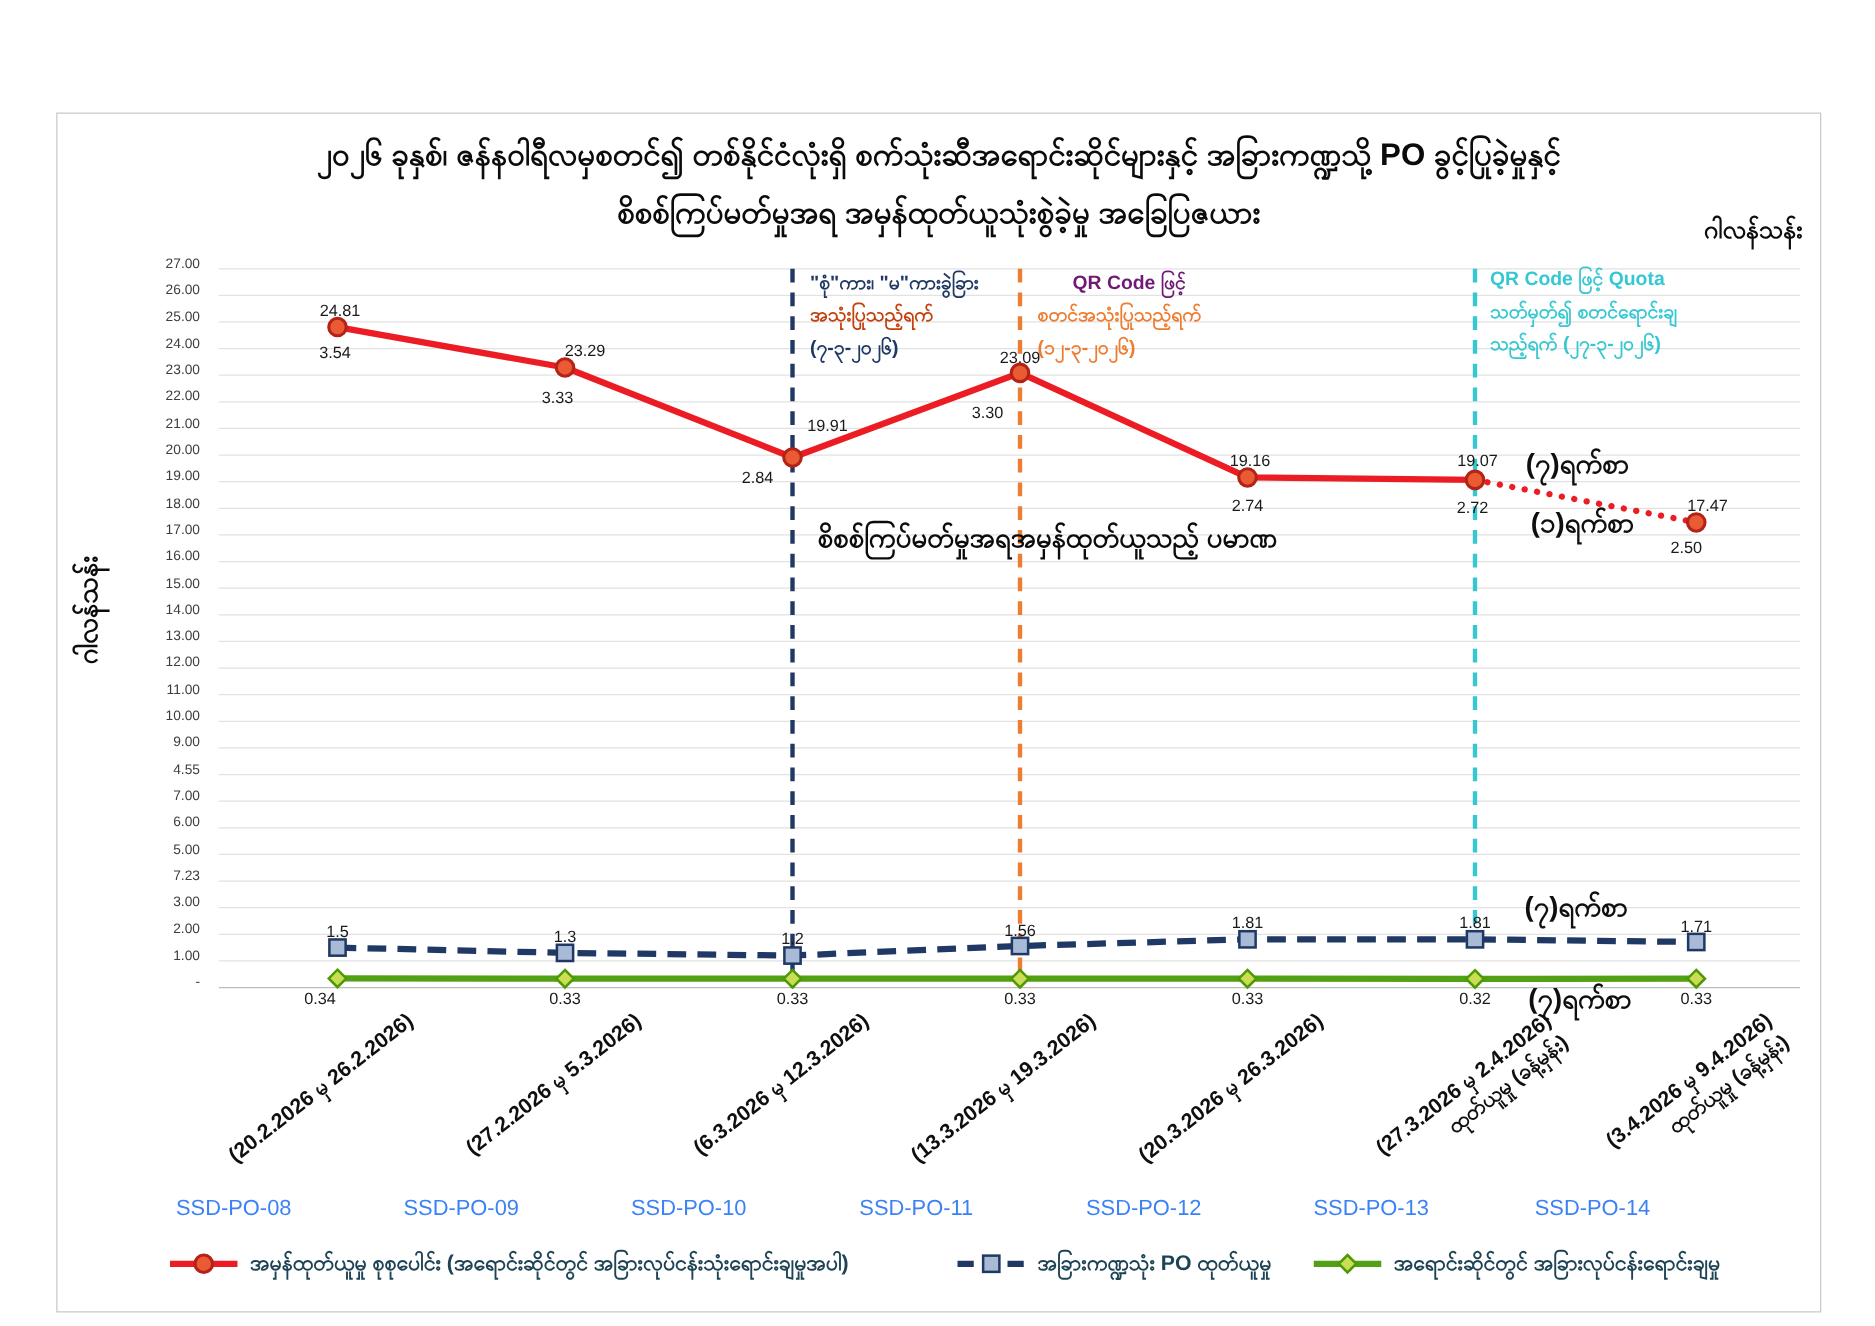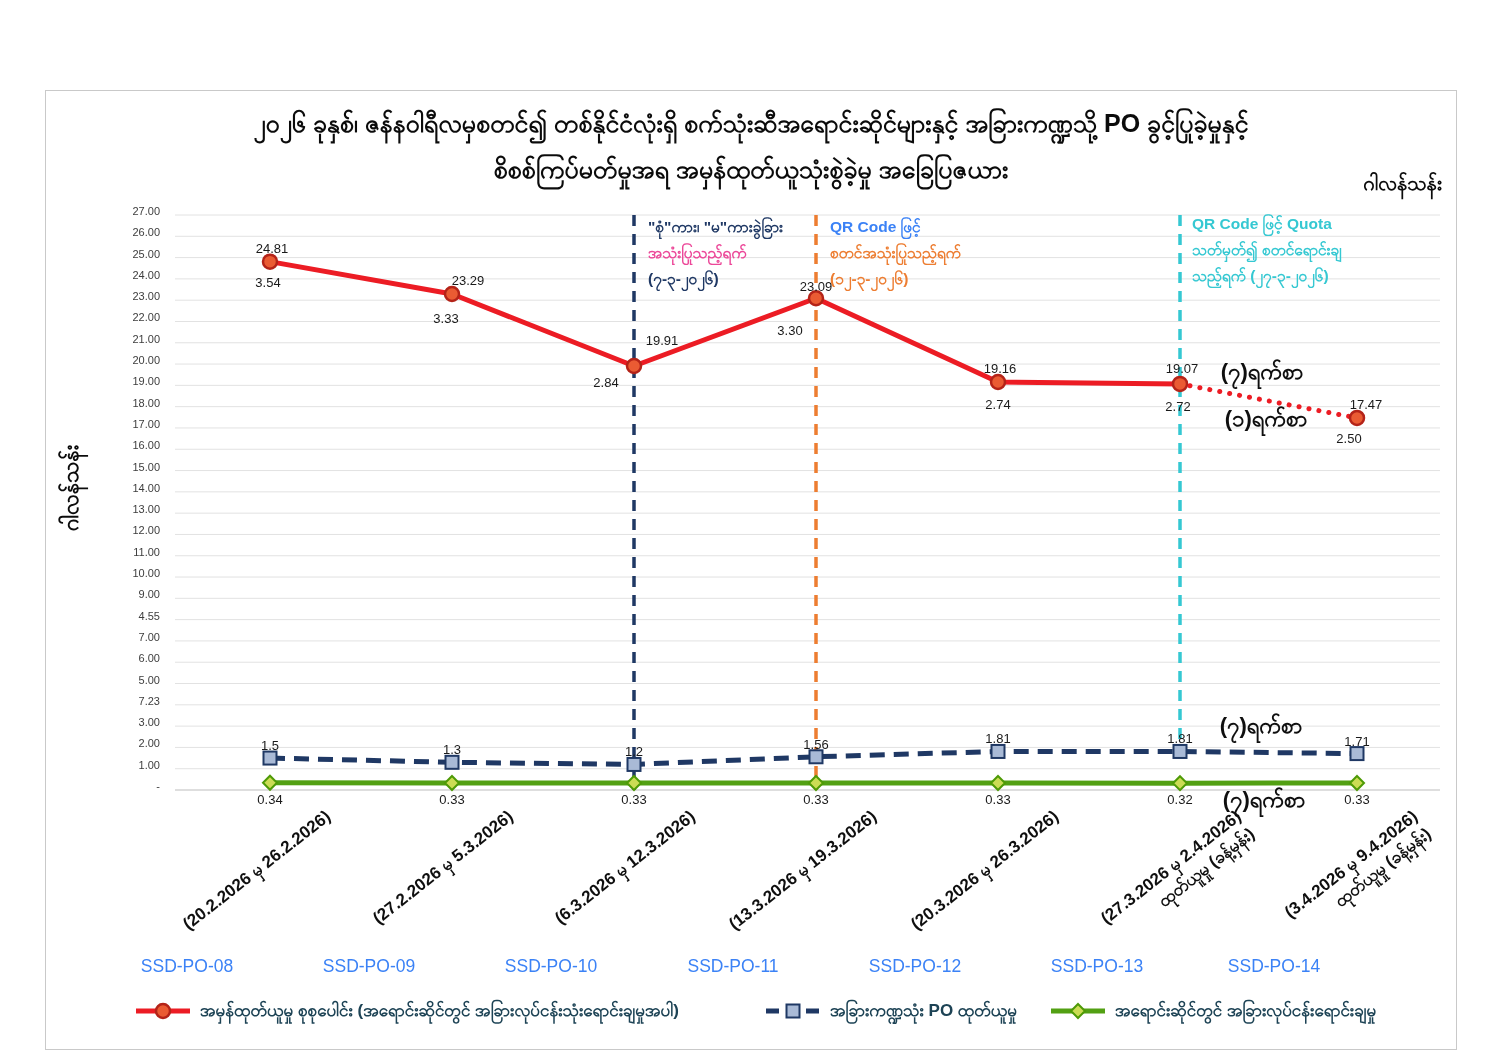--- a/index.html
+++ b/index.html
@@ -85,20 +85,21 @@
       <circle cx="634" cy="365.99074074074076" r="7" fill="#ea5b33" stroke="#b42318" stroke-width="2.5"></circle>
       <circle cx="816" cy="298.26851851851853" r="7" fill="#ea5b33" stroke="#b42318" stroke-width="2.5"></circle>
       <circle cx="998" cy="381.962962962963" r="7" fill="#ea5b33" stroke="#b42318" stroke-width="2.5"></circle>
       <circle cx="1180" cy="383.8796296296296" r="7" fill="#ea5b33" stroke="#b42318" stroke-width="2.5"></circle>
       <circle cx="1357" cy="417.9537037037037" r="7" fill="#ea5b33" stroke="#b42318" stroke-width="2.5"></circle>
     </svg>
   <div class="title-line" style="top:107px">၂၀၂၆ ခုနှစ်၊ ဇန်နဝါရီလမှစတင်၍ တစ်နိုင်ငံလုံးရှိ စက်သုံးဆီအရောင်းဆိုင်များနှင့် အခြားကဏ္ဍသို့ PO ခွင့်ပြုခဲ့မှုနှင့်</div>
   <div class="title-line" style="top:153px">စိစစ်ကြပ်မတ်မှုအရ အမှန်ထုတ်ယူသုံးစွဲခဲ့မှု အခြေပြဇယား</div>
   <div class="unit-note">ဂါလန်သန်း</div>
   <div class="ytitle">ဂါလန်သန်း</div>
+  <div class="center-note">စိစစ်ကြပ်မတ်မှုအရအမှန်ထုတ်ယူသည့် ပမာဏ</div>
 <div class="ytick" style="left: 88px; top: 205px;">27.00</div>
     <div class="ytick" style="left: 88px; top: 226.296px;">26.00</div>
     <div class="ytick" style="left: 88px; top: 247.593px;">25.00</div>
     <div class="ytick" style="left: 88px; top: 268.889px;">24.00</div>
     <div class="ytick" style="left: 88px; top: 290.185px;">23.00</div>
     <div class="ytick" style="left: 88px; top: 311.481px;">22.00</div>
     <div class="ytick" style="left: 88px; top: 332.778px;">21.00</div>
     <div class="ytick" style="left: 88px; top: 354.074px;">20.00</div>
     <div class="ytick" style="left: 88px; top: 375.37px;">19.00</div>
     <div class="ytick" style="left: 88px; top: 396.667px;">18.00</div>
@@ -114,23 +115,23 @@
     <div class="ytick" style="left: 88px; top: 609.63px;">4.55</div>
     <div class="ytick" style="left: 88px; top: 630.926px;">7.00</div>
     <div class="ytick" style="left: 88px; top: 652.222px;">6.00</div>
     <div class="ytick" style="left: 88px; top: 673.519px;">5.00</div>
     <div class="ytick" style="left: 88px; top: 694.815px;">7.23</div>
     <div class="ytick" style="left: 88px; top: 716.111px;">3.00</div>
     <div class="ytick" style="left: 88px; top: 737.407px;">2.00</div>
     <div class="ytick" style="left: 88px; top: 758.704px;">1.00</div>
     <div class="ytick" style="left: 88px; top: 780px;">-</div>
     <div class="ann" style="left: 648px; top: 214px; color: rgb(31, 56, 100);">"စုံ"ကား၊ "မ"ကားခွဲခြား</div>
-    <div class="ann" style="left: 648px; top: 240px; color: #ec4899; text-align: center;">အသုံးပြုသည့်ရက်</div>
+    <div class="ann" style="left: 648px; top: 240px; color: #c2410c; text-align: center;">အသုံးပြုသည့်ရက်</div>
     <div class="ann" style="left: 648px; top: 266px; color: rgb(31, 56, 100);">(၇-၃-၂၀၂၆)</div>
-    <div class="ann" style="left: 830px; top: 214px; color: #3b82f6;">QR Code ဖြင့်</div>
+    <div class="ann" style="left: 858px; top: 214px; color: #701a75;">QR Code ဖြင့်</div>
     <div class="ann" style="left: 830px; top: 240px; color: rgb(237, 125, 49);">စတင်အသုံးပြုသည့်ရက်</div>
     <div class="ann" style="left: 830px; top: 266px; color: rgb(237, 125, 49);">(၁၂-၃-၂၀၂၆)</div>
     <div class="ann" style="left: 1192px; top: 211px; color: rgb(53, 200, 210);">QR Code ဖြင့် Quota</div>
     <div class="ann" style="left: 1192px; top: 237px; color: rgb(53, 200, 210);">သတ်မှတ်၍ စတင်ရောင်းချ</div>
     <div class="ann" style="left: 1192px; top: 263px; color: rgb(53, 200, 210);">သည့်ရက် (၂၇-၃-၂၀၂၆)</div>
     <div class="pt" style="left: 272px; top: 247.639px;">24.81</div>
     <div class="pt" style="left: 468px; top: 280.009px;">23.29</div>
     <div class="pt" style="left: 662px; top: 339.991px;">19.91</div>
     <div class="pt" style="left: 816px; top: 286.269px;">23.09</div>
     <div class="pt" style="left: 1000px; top: 367.963px;">19.16</div>
@@ -143,21 +144,21 @@
     <div class="pt" style="left: 998px; top: 403.963px;">2.74</div>
     <div class="pt" style="left: 1178px; top: 405.88px;">2.72</div>
     <div class="pt" style="left: 1349px; top: 437.954px;">2.50</div>
     <div class="pt" style="left: 270px; top: 745.056px;">1.5</div>
     <div class="pt" style="left: 452px; top: 749.315px;">1.3</div>
     <div class="pt" style="left: 634px; top: 751.444px;">1.2</div>
     <div class="pt" style="left: 816px; top: 743.778px;">1.56</div>
     <div class="pt" style="left: 998px; top: 738.454px;">1.81</div>
     <div class="pt" style="left: 1180px; top: 738.454px;">1.81</div>
     <div class="pt" style="left: 1357px; top: 740.583px;">1.71</div>
-    <div class="pt" style="left: 270px; top: 798.759px; text-align: right;">0.34</div>
+    <div class="pt" style="left: 256px; top: 798.759px; text-align: right;">0.34</div>
     <div class="pt" style="left: 452px; top: 798.972px;">0.33</div>
     <div class="pt" style="left: 634px; top: 798.972px;">0.33</div>
     <div class="pt" style="left: 816px; top: 798.972px;">0.33</div>
     <div class="pt" style="left: 998px; top: 798.972px;">0.33</div>
     <div class="pt" style="left: 1180px; top: 799.185px;">0.32</div>
     <div class="pt" style="left: 1357px; top: 798.972px;">0.33</div>
     <div class="pt free-ann" style="left: 1262px; top: 373px;">(၇)ရက်စာ</div>
     <div class="pt free-ann" style="left: 1266px; top: 420px; text-align: right;">(၁)ရက်စာ</div>
     <div class="pt free-ann" style="left: 1261px; top: 727px;">(၇)ရက်စာ</div>
     <div class="pt free-ann" style="left: 1264px; top: 801px;">(၇)ရက်စာ</div>

